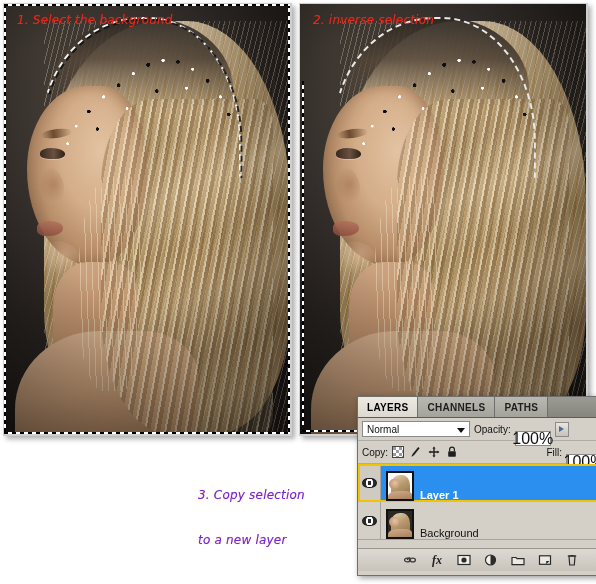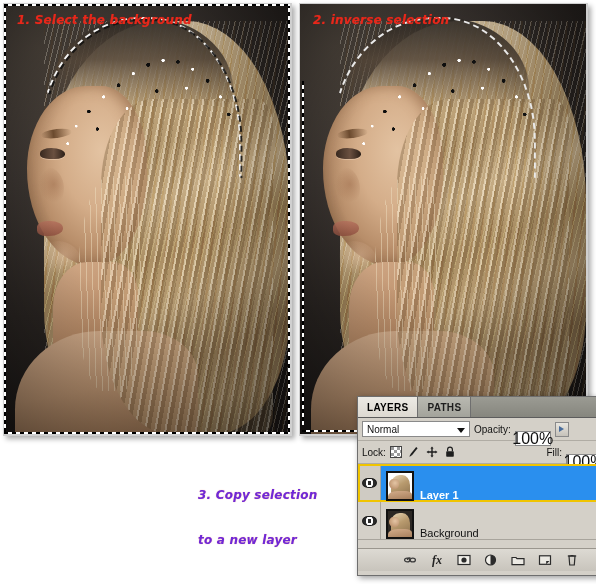--- a/index.html
+++ b/index.html
@@ -247,21 +247,21 @@
     pointer-events: none;
   }
 
   
   .annot {
     position: absolute;
     color: #e8271a;
     font-family: "DejaVu Sans", sans-serif;
     font-size: 12px;
     font-style: italic;
-    font-weight: 700;
+    font-weight: 400;
     letter-spacing: .2px;
     white-space: pre;
     text-shadow: 0 0 1px rgba(232,39,26,.45);
   }
   .annot.a1 { left: 17px;  top: 13px; }
   .annot.a2 { left: 313px; top: 13px; }
   .annot.a3 {
     left: 198px; top: 458px;
     text-align: left;
     line-height: 15px;
@@ -594,20 +594,21 @@
 
 <div class="annot a3">
   <div>3. Copy selection</div>
   <div>to a new layer</div>
 </div>
 
 <div class="ps-panel">
 
   <div class="ps-tabs">
     <div class="ps-tab active">LAYERS</div>
+    <div class="ps-tab">CHANNELS</div>
     <div class="ps-tab">PATHS</div>
     <div class="ps-tab-spacer"></div>
     <div class="ps-menu-btn">
       <span class="tri"></span>
       <span class="lines"></span>
     </div>
   </div>
 
   <div class="ps-row">
     <div class="blend-select">
@@ -615,21 +616,21 @@
       <span class="caret"></span>
     </div>
     <span class="field-label">Opacity:</span>
     <div class="num-box">100%</div>
     <div class="spin-btn">
         <span class="tri-r"></span>
       </div>
   </div>
 
   <div class="ps-row">
-    <span class="field-label">Lock:</span>
+    <span class="field-label">Copy:</span>
     <div class="lock-icons">
       <span class="lk lk-checker"></span>
       <span class="lk">
         <svg width="12" height="12" viewBox="0 0 12 12">
             <path d="M1.5 10.5 L4 9.2 L9.6 2.2 L8.2 1 L2.6 8 Z" fill="#1e1e1e"></path>
             <path d="M1.5 10.5 L3 9.9 L2.2 9.1 Z" fill="#1e1e1e"></path>
           </svg>
       </span>
       <span class="lk">
         <svg width="12" height="12" viewBox="0 0 12 12">

